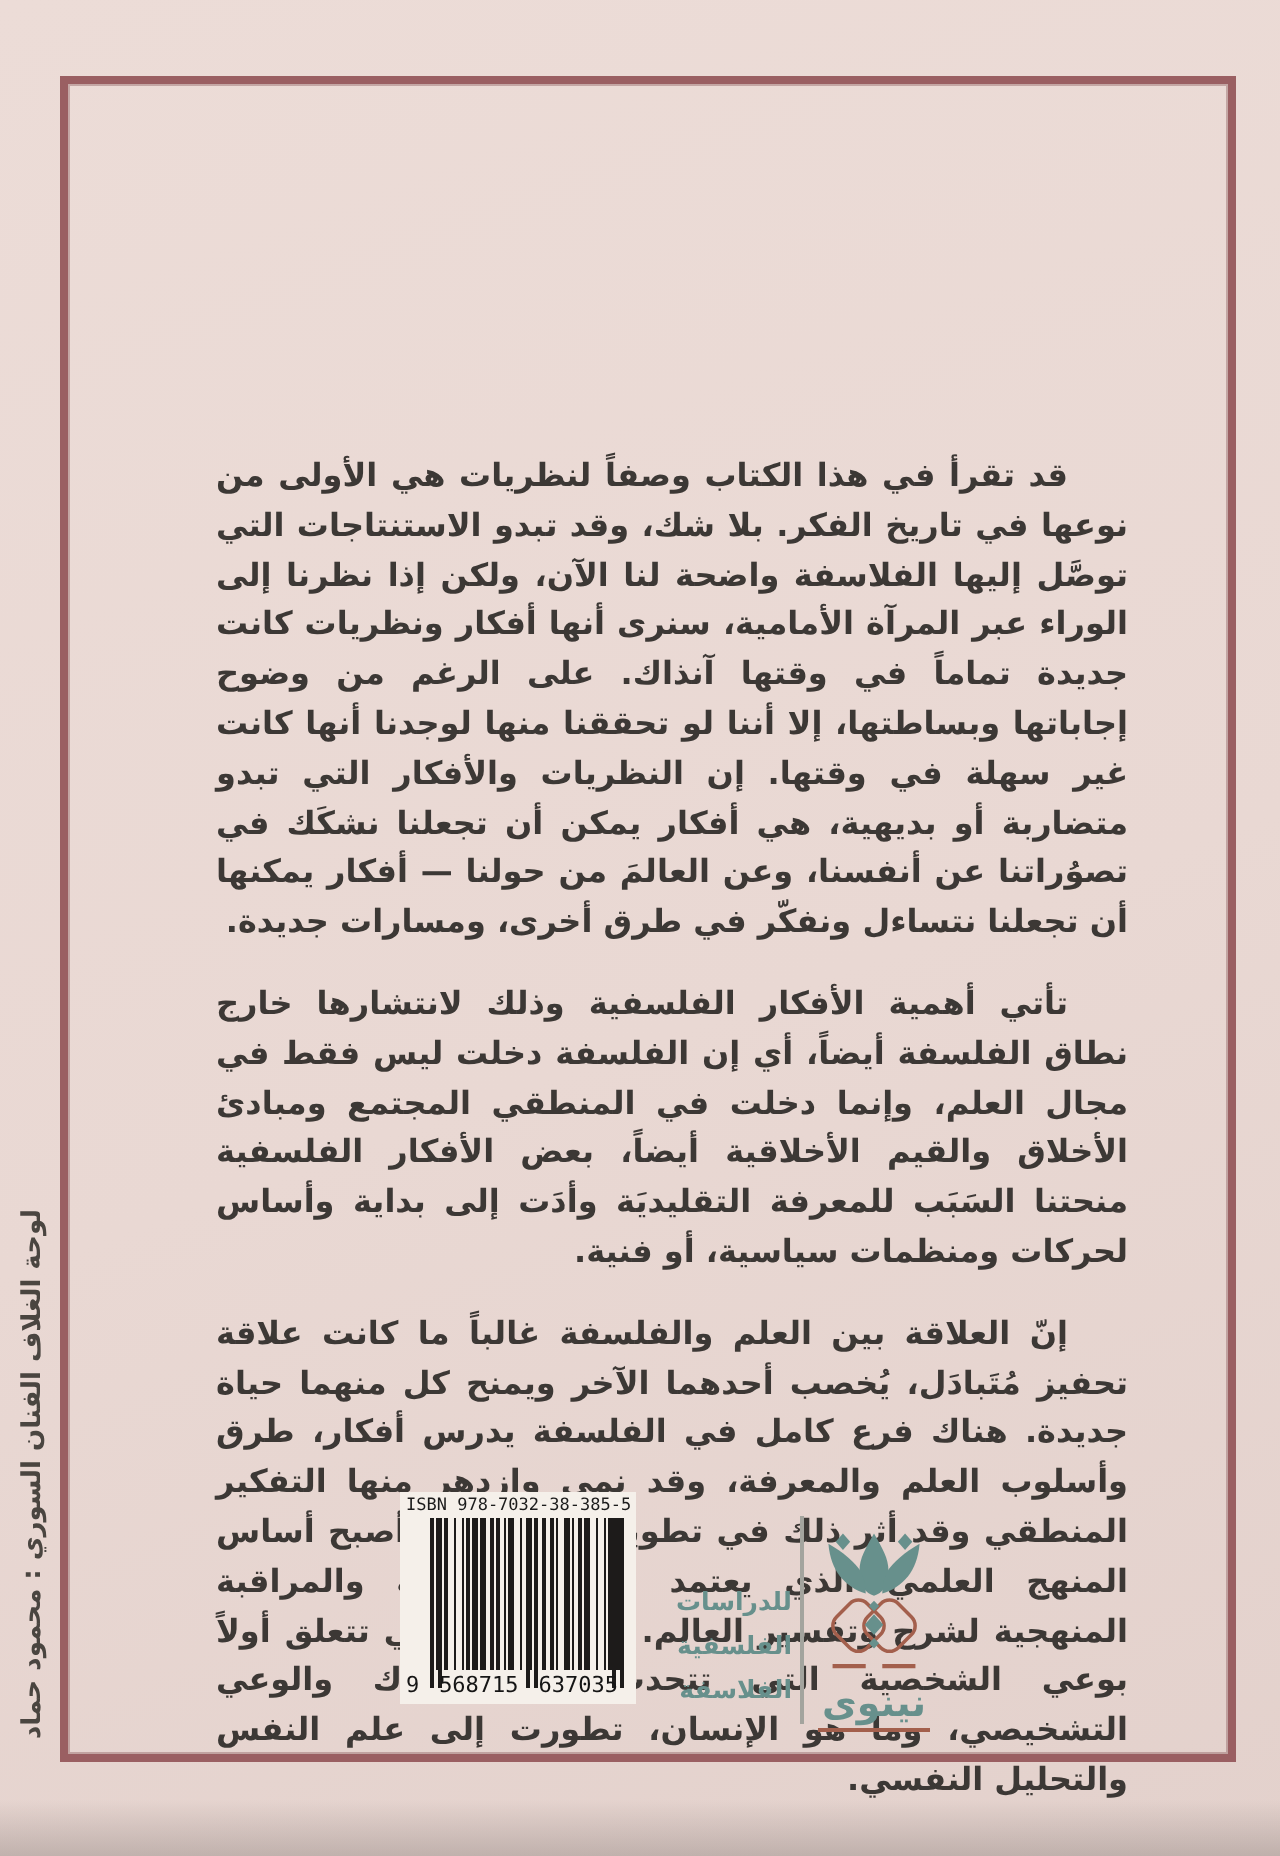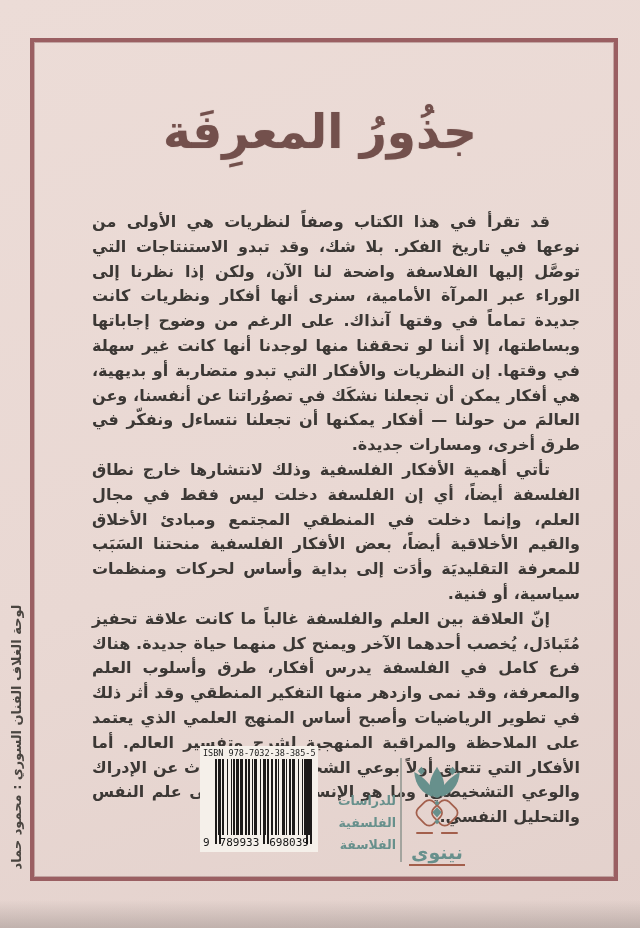--- a/index.html
+++ b/index.html
@@ -30,21 +30,21 @@
   }
 
   .body-text {
     position:absolute; right:60px; left:92px; top:210px;
     direction:rtl;
     text-align:justify;
     font-size:16px; font-weight:bold;
     line-height:24.8px;
     color:#3c3835;
   }
-  .body-text p { text-indent:30px; margin:0; }
+  .body-text p { text-indent:30px; margin:16px; }
 
   
   .barcode {
     position:absolute; left:200px; top:746px; width:118px; height:106px;
     background:#f5f0ea;
     padding:2px 3px 0 3px;
   }
   .isbn-label {
     font-family:"DejaVu Sans Mono", monospace;
     font-size:8.5px; color:#1c1c1c; text-align:center;
@@ -98,21 +98,20 @@
     background:linear-gradient(to bottom, rgba(150,138,134,0), rgba(148,136,132,.45));
   }
 </style>
 </head>
 <body>
 
 <div class="cover">
 
   <div class="frame"></div>
 
-  <h1 class="title">جذُورُ المعرِفَة</h1>
 
   <div class="body-text">
     <p>قد تقرأ في هذا الكتاب وصفاً لنظريات هي الأولى من نوعها في تاريخ الفكر. بلا شك، وقد تبدو الاستنتاجات التي توصَّل إليها الفلاسفة واضحة لنا الآن، ولكن إذا نظرنا إلى الوراء عبر المرآة الأمامية، سنرى أنها أفكار ونظريات كانت جديدة تماماً في وقتها آنذاك. على الرغم من وضوح إجاباتها وبساطتها، إلا أننا لو تحققنا منها لوجدنا أنها كانت غير سهلة في وقتها. إن النظريات والأفكار التي تبدو متضاربة أو بديهية، هي أفكار يمكن أن تجعلنا نشكَك في تصوُراتنا عن أنفسنا، وعن العالمَ من حولنا — أفكار يمكنها أن تجعلنا نتساءل ونفكّر في طرق أخرى، ومسارات جديدة.</p>
     <p>تأتي أهمية الأفكار الفلسفية وذلك لانتشارها خارج نطاق الفلسفة أيضاً، أي إن الفلسفة دخلت ليس فقط في مجال العلم، وإنما دخلت في المنطقي المجتمع ومبادئ الأخلاق والقيم الأخلاقية أيضاً، بعض الأفكار الفلسفية منحتنا السَبَب للمعرفة التقليديَة وأدَت إلى بداية وأساس لحركات ومنظمات سياسية، أو فنية.</p>
     <p>إنّ العلاقة بين العلم والفلسفة غالباً ما كانت علاقة تحفيز مُتَبادَل، يُخصب أحدهما الآخر ويمنح كل منهما حياة جديدة. هناك فرع كامل في الفلسفة يدرس أفكار، طرق وأسلوب العلم والمعرفة، وقد نمى وازدهر منها التفكير المنطقي وقد أثر ذلك في تطوير الرياضيات وأصبح أساس المنهج العلمي الذي يعتمد على الملاحظة والمراقبة المنهجية لشرح وتفسير العالم. أما الأفكار التي تتعلق أولاً بوعي الشخصية التي تتحدث عن الإدراك والوعي التشخيصي، وما هو الإنسان، تطورت إلى علم النفس والتحليل النفسي.</p>
   </div>
 
   <div class="barcode">
     <div class="isbn-label">ISBN 978-7032-38-385-5</div>
     <div class="bars" id="bars">
@@ -170,22 +169,22 @@
         <span class="gap" style="width: 3.4px;"></span>
         <span class="bar" style="width: 1.7px;"></span>
         <span class="gap" style="width: 1.7px;"></span>
         <span class="bar" style="width: 3.4px;"></span>
         <span class="gap" style="width: 1.7px;"></span>
         <span class="bar" style="width: 1.7px;"></span>
         <span class="gap" style="width: 3.4px;"></span>
       </div>
     <div class="ean">
       <span>9</span>
-      <span>789933</span>
-      <span>698039</span>
+      <span>568715</span>
+      <span>637035</span>
     </div>
   </div>
 
   <div class="publisher">
     <div class="tagline">
       <span>للدراسات</span>
       <span>الفلسفية</span>
       <span>الفلاسفة</span>
     </div>
     <div class="pub-divider"></div>

